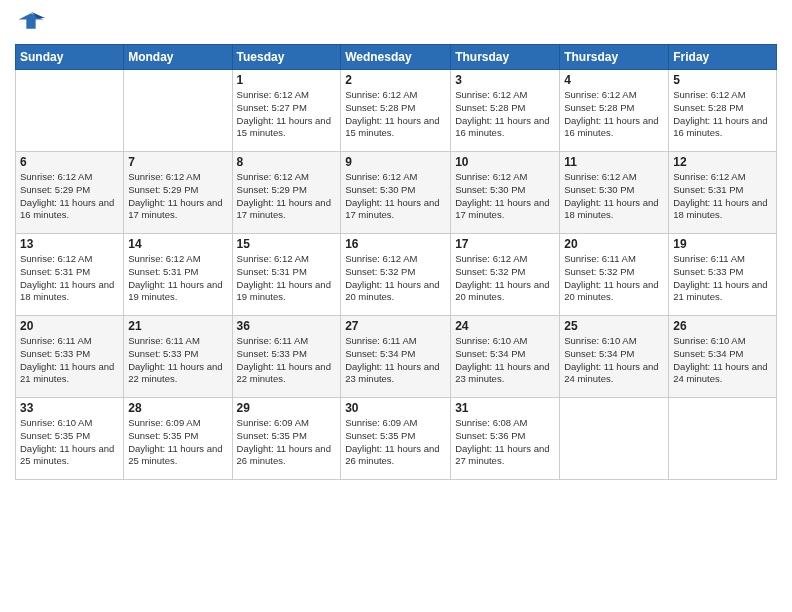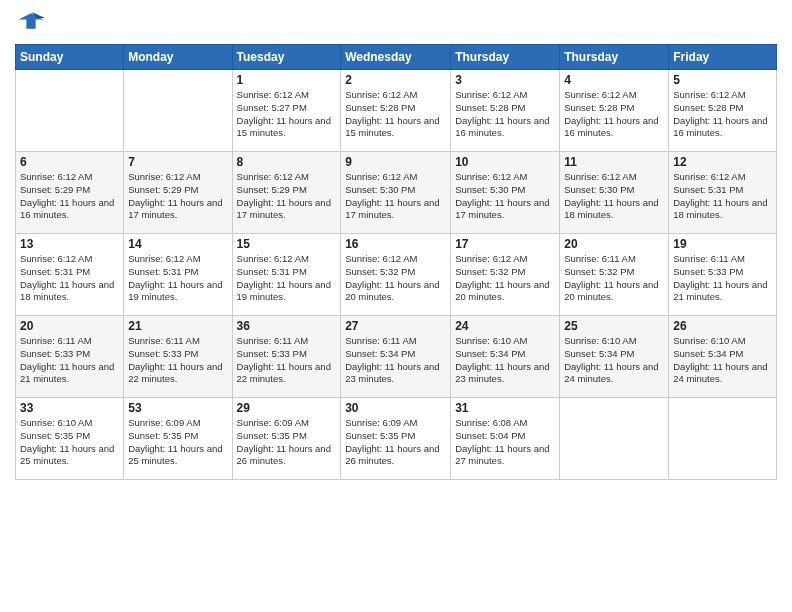--- a/index.html
+++ b/index.html
@@ -304,41 +304,41 @@
           </td>
         </tr>
         <tr>
           <td>
             <span class="day-number">33</span>
             <div class="day-info" style="white-space: pre-line;">Sunrise: 6:10 AM
 Sunset: 5:35 PM
 Daylight: 11 hours and 25 minutes.</div>
           </td>
           <td>
-            <span class="day-number">53</span>
+            <span class="day-number">28</span>
             <div class="day-info" style="white-space: pre-line;">Sunrise: 6:09 AM
 Sunset: 5:35 PM
 Daylight: 11 hours and 25 minutes.</div>
           </td>
           <td>
             <span class="day-number">29</span>
             <div class="day-info" style="white-space: pre-line;">Sunrise: 6:09 AM
 Sunset: 5:35 PM
 Daylight: 11 hours and 26 minutes.</div>
           </td>
           <td>
             <span class="day-number">30</span>
             <div class="day-info" style="white-space: pre-line;">Sunrise: 6:09 AM
 Sunset: 5:35 PM
 Daylight: 11 hours and 26 minutes.</div>
           </td>
           <td>
             <span class="day-number">31</span>
             <div class="day-info" style="white-space: pre-line;">Sunrise: 6:08 AM
-Sunset: 5:04 PM
+Sunset: 5:36 PM
 Daylight: 11 hours and 27 minutes.</div>
           </td>
           <td class="empty-cell"></td>
           <td class="empty-cell"></td>
         </tr>
       </tbody>
   </table>
 </div>
 
 </body></html>

